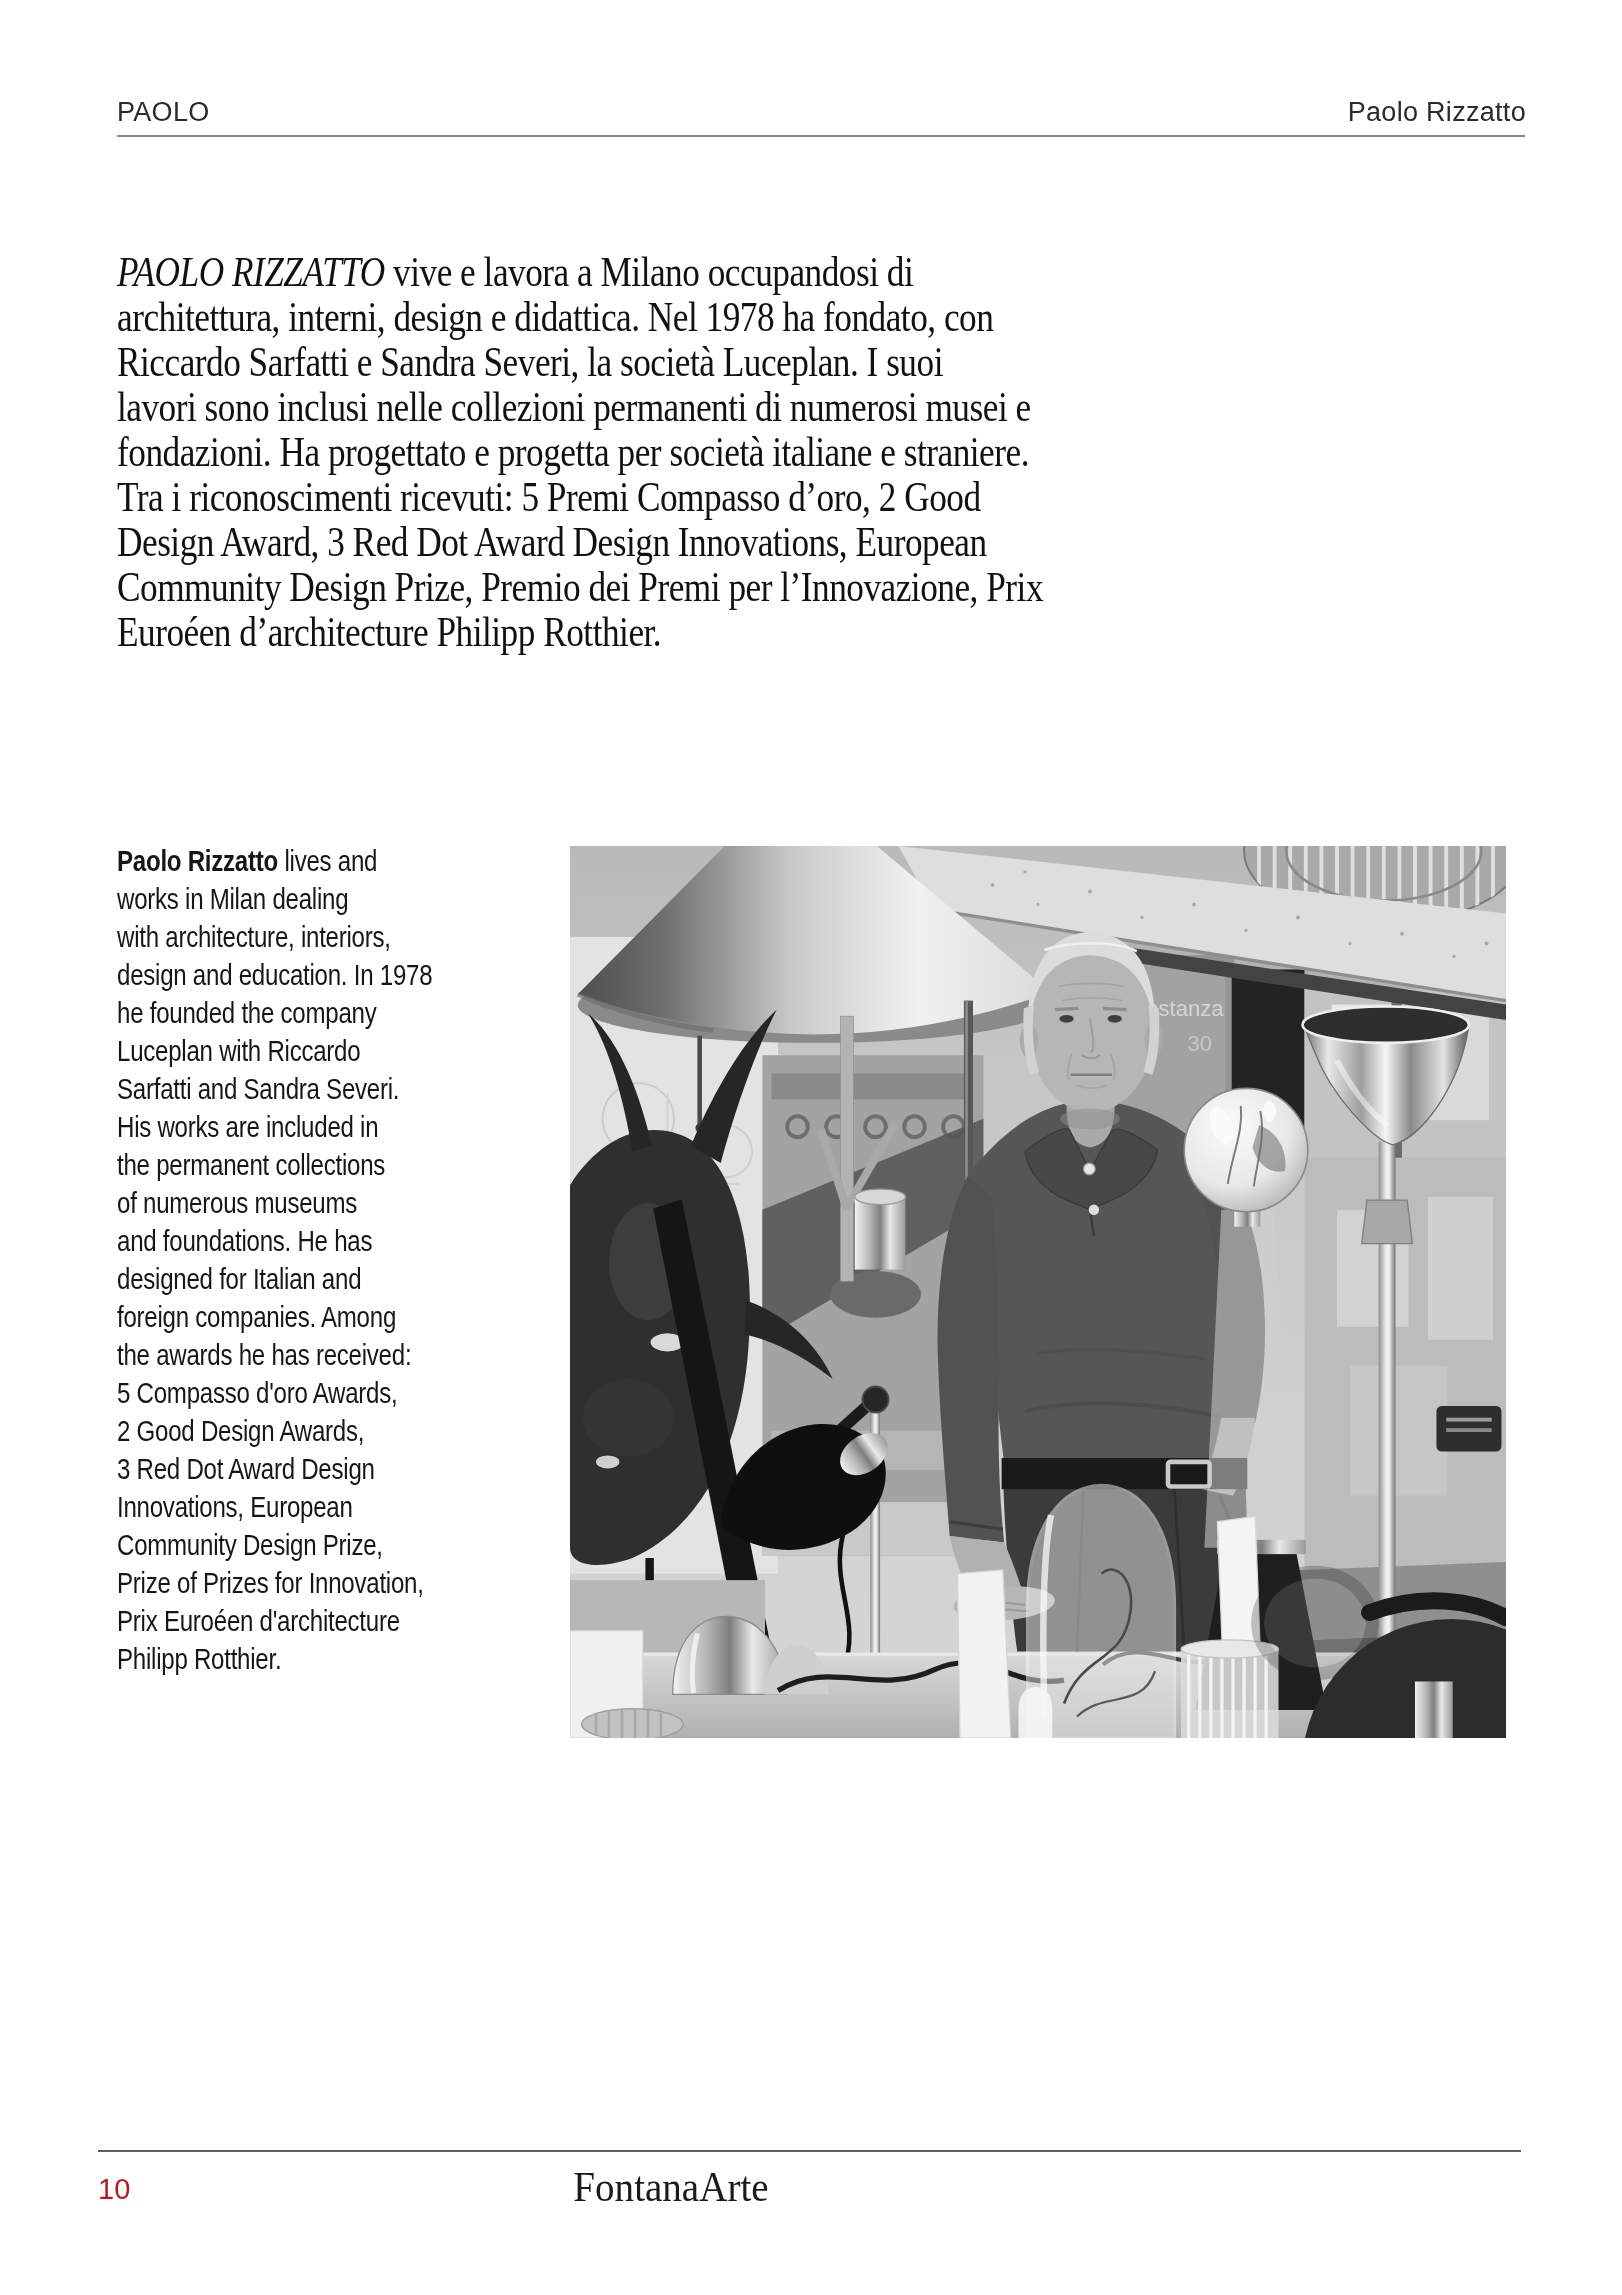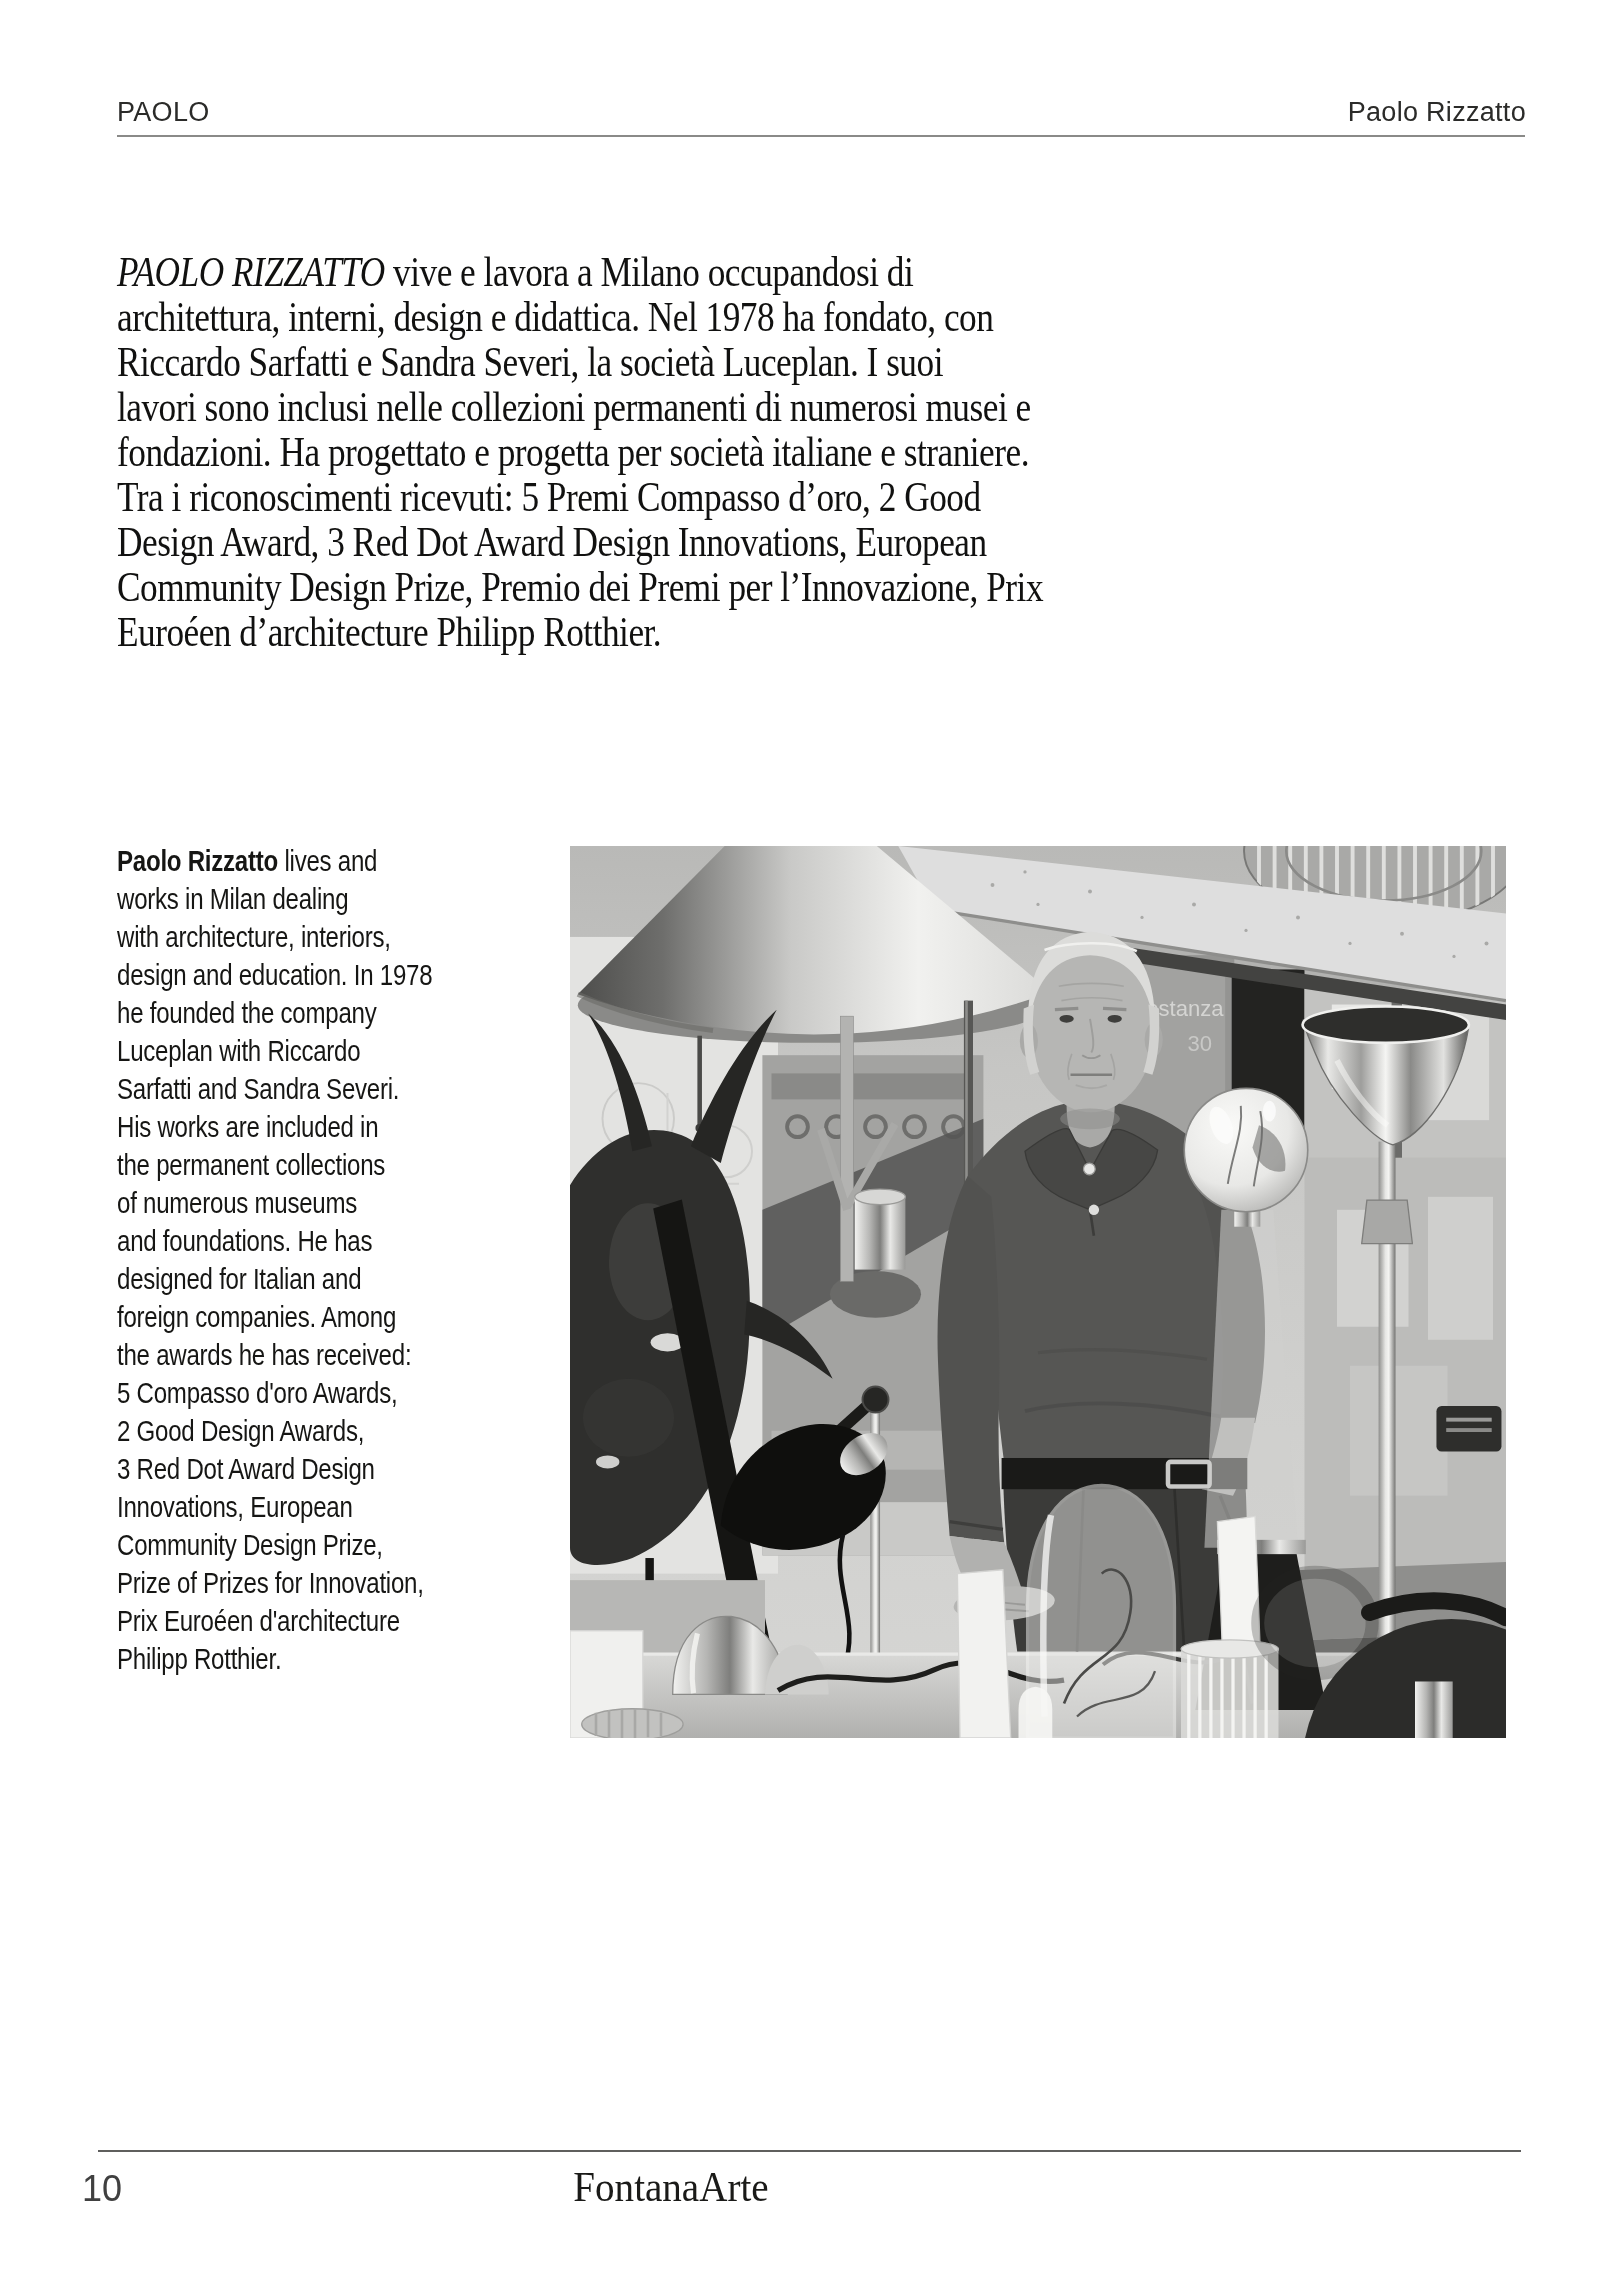--- a/index.html
+++ b/index.html
@@ -35,22 +35,22 @@
     white-space:pre-line;
     transform:scaleX(0.83);transform-origin:0 0;
   }
   .bio-en .lead{font-weight:bold;}
   .photo{
     position:absolute;left:570px;top:846px;width:936px;height:892px;
     background:#cfcfcd;
   }
   .photo svg{display:block;width:100%;height:100%;}
   .pagenum{
-    position:absolute;left:82px;top:2173px;
-    font-size:36px;line-height:32.5px;color:#404040;
+    position:absolute;left:98px;top:2173px;
+    font-size:29px;line-height:32.5px;color:#b91c1c;
   }
   .brand{
     position:absolute;left:0;top:2165px;width:1342px;text-align:center;
     font-family:"Liberation Serif", serif;
     font-size:42px;line-height:45px;color:#1a1a18;
   }
   .brand .inner{display:inline-block;transform:scaleX(0.93);transform-origin:50% 50%;letter-spacing:0;}
 </style>
 </head>
 <body>

